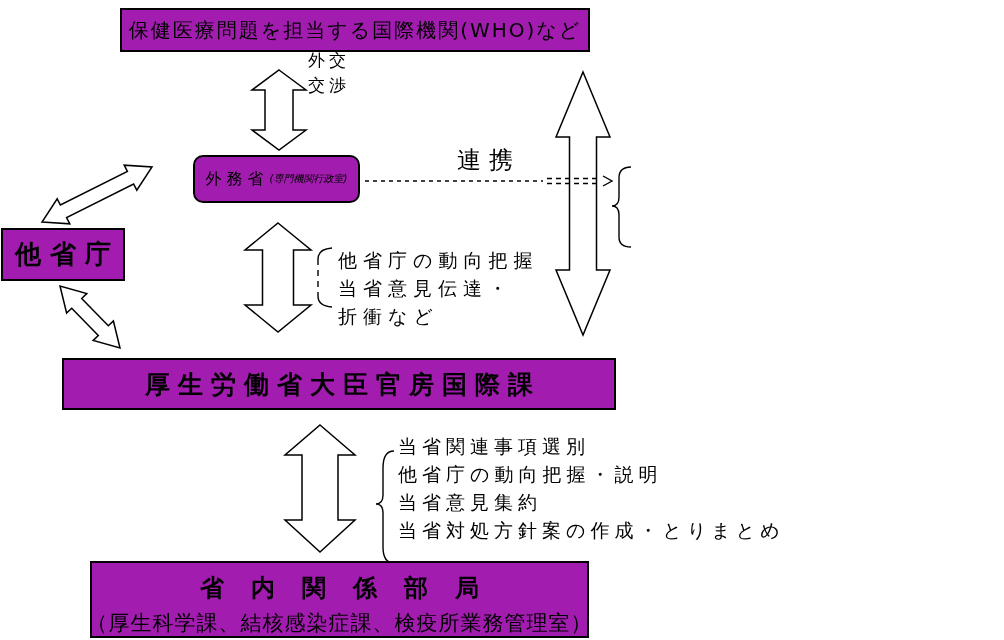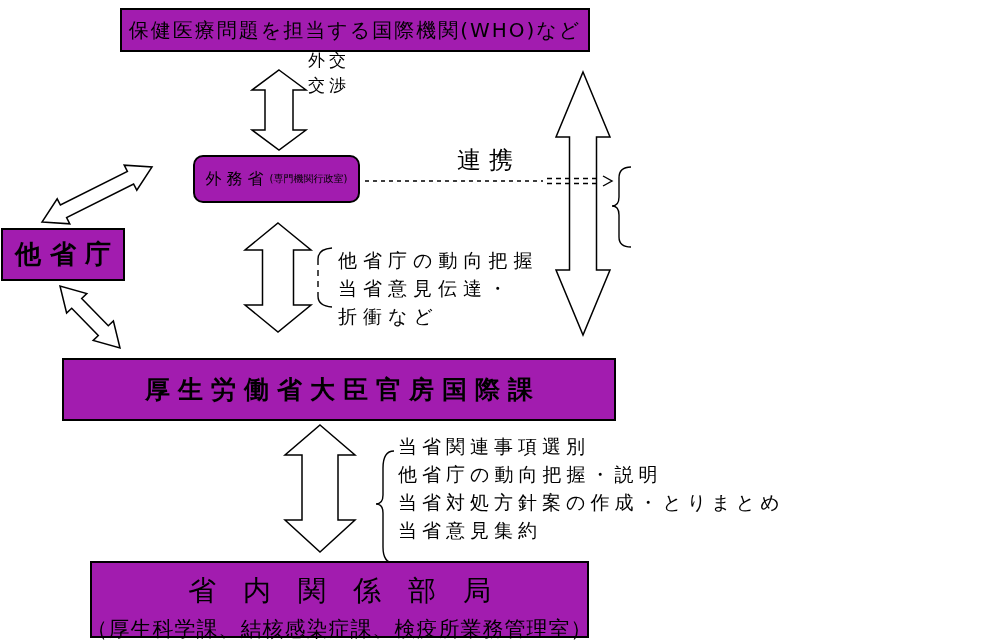--- a/index.html
+++ b/index.html
@@ -7,25 +7,25 @@
     position:relative;width:1004px;height:640px;background:#ffffff;
     font-family:"DejaVu Sans","Liberation Sans",sans-serif;color:#000;
     overflow:hidden;
   }
   .box{position:absolute;border:2px solid #000;background:#a21caf;
        display:flex;align-items:center;justify-content:center;box-sizing:border-box;}
   .nowrap{white-space:nowrap;}
   #who-box{left:120px;top:8px;width:470px;height:44px;font-size:20px;letter-spacing:2px;}
   #mofa-box{left:193px;top:155px;width:167px;height:48px;border-radius:10px;}
   #mofa-box .main{font-size:16px;letter-spacing:5px;white-space:nowrap;}
-  #mofa-box .sub{font-size:10px;letter-spacing:0;white-space:nowrap;margin-left:1px;}
+  #mofa-box .sub{font-size:10px;letter-spacing:0;white-space:nowrap;margin-left:1px;font-style:italic;}
   #tashocho-box{left:1px;top:228px;width:124px;height:53px;font-size:26px;font-weight:bold;letter-spacing:9px;padding-left:9px;}
-  #mhlw-box{left:62px;top:358px;width:554px;height:63px;font-size:25px;font-weight:bold;letter-spacing:8px;padding-left:8px;}
+  #mhlw-box{left:62px;top:358px;width:554px;height:52px;font-size:25px;font-weight:bold;letter-spacing:8px;padding-left:8px;}
   #internal-box{left:90px;top:561px;width:499px;height:77px;flex-direction:column;justify-content:flex-start;padding-top:9px;}
-  #internal-box .title{font-size:28px;font-weight:normal;letter-spacing:27px;padding-left:27px;white-space:nowrap;}
+  #internal-box .title{font-size:24px;font-weight:bold;letter-spacing:27px;padding-left:27px;white-space:nowrap;}
   #internal-box .subtitle{font-size:21px;letter-spacing:1px;margin-top:5px;white-space:nowrap;}
   .freelabel{position:absolute;white-space:nowrap;}
   #diplomacy-label{left:308px;top:48px;font-size:17px;letter-spacing:4px;line-height:25px;}
   #renkei-label{left:417px;top:144px;font-size:24px;letter-spacing:8px;margin-left:40px;}
   .ann{position:absolute;font-size:19px;line-height:28px;letter-spacing:6px;white-space:nowrap;}
   #convey-text{left:632px;top:166px;line-height:26px;letter-spacing:5px;}
   #convey-text .indent{padding-left:22px;}
   #coordination-text{left:338px;top:246px;}
   #tasks-text{left:398px;top:432px;letter-spacing:5px;}
   #connector-svg{position:absolute;left:0;top:0;}
@@ -97,17 +97,17 @@
 
   <div class="ann" id="coordination-text">
     <div>他省庁の動向把握</div>
     <div>当省意見伝達・</div>
     <div>折衝など</div>
   </div>
 
   <div class="ann" id="tasks-text">
     <div>当省関連事項選別</div>
     <div>他省庁の動向把握・説明</div>
+    <div>当省意見集約</div>
     <div>当省対処方針案の作成・とりまとめ</div>
-    <div>当省意見集約</div>
   </div>
 
 </div>
 
 </body></html>

